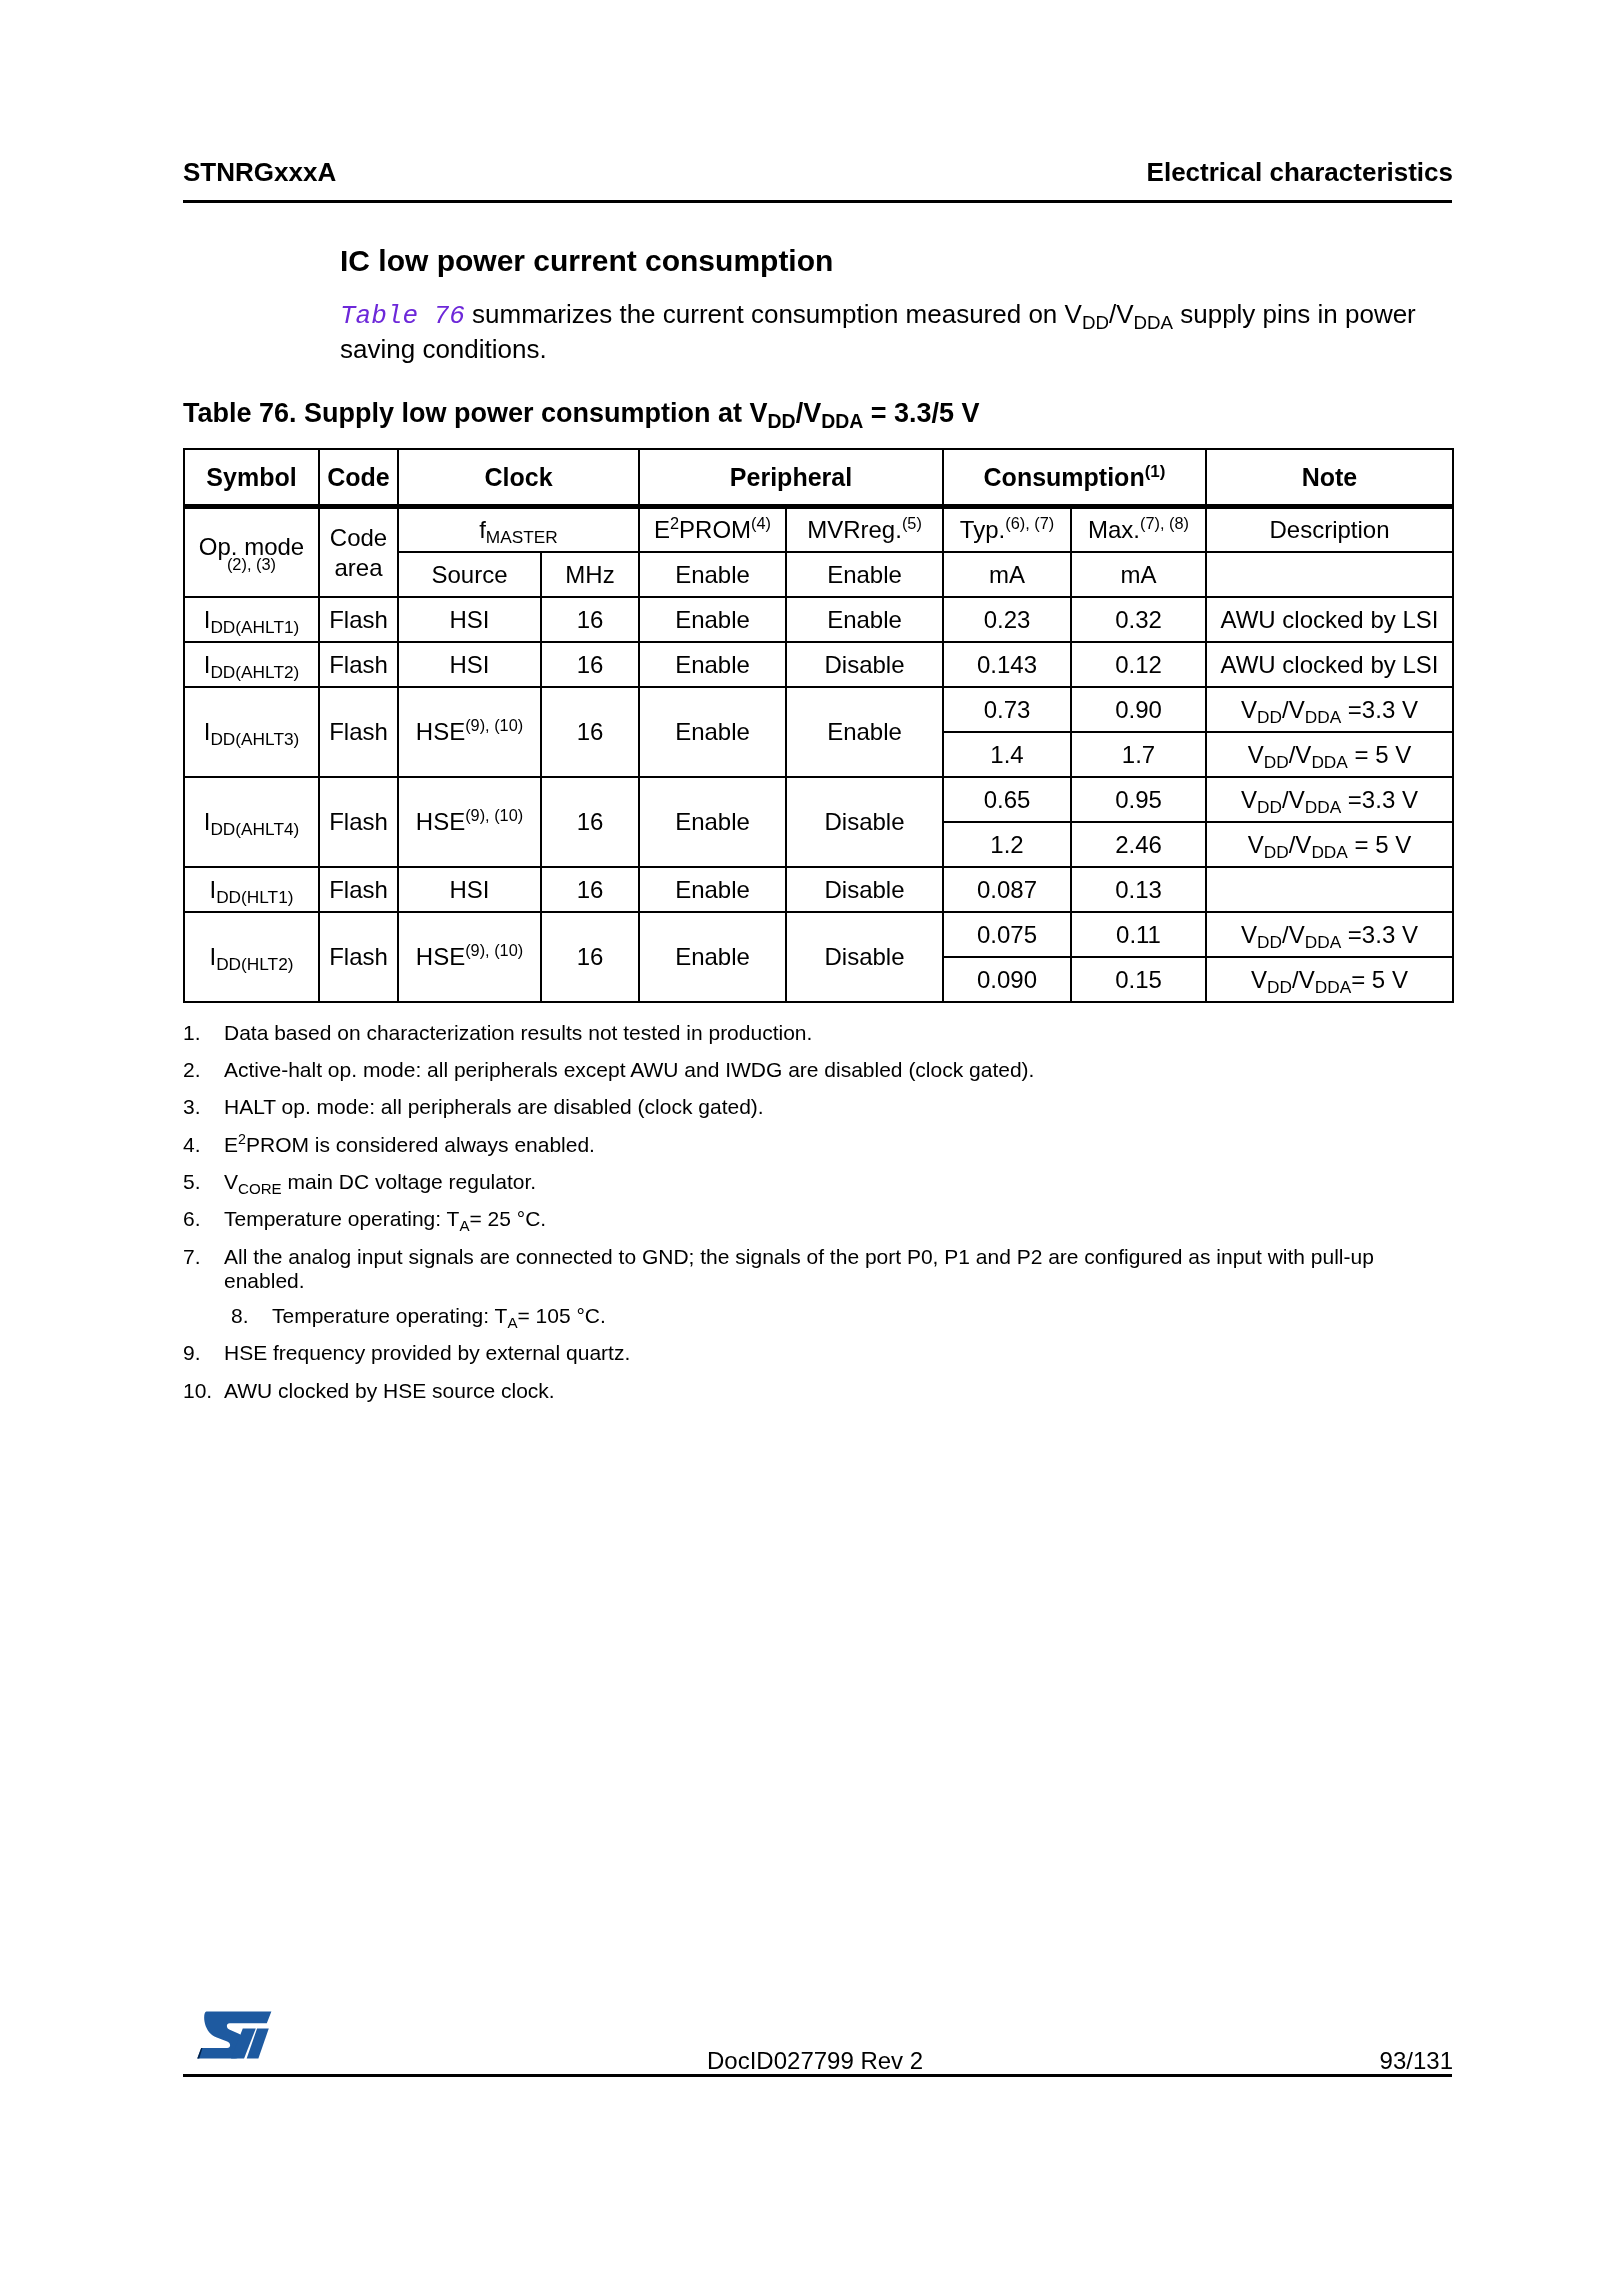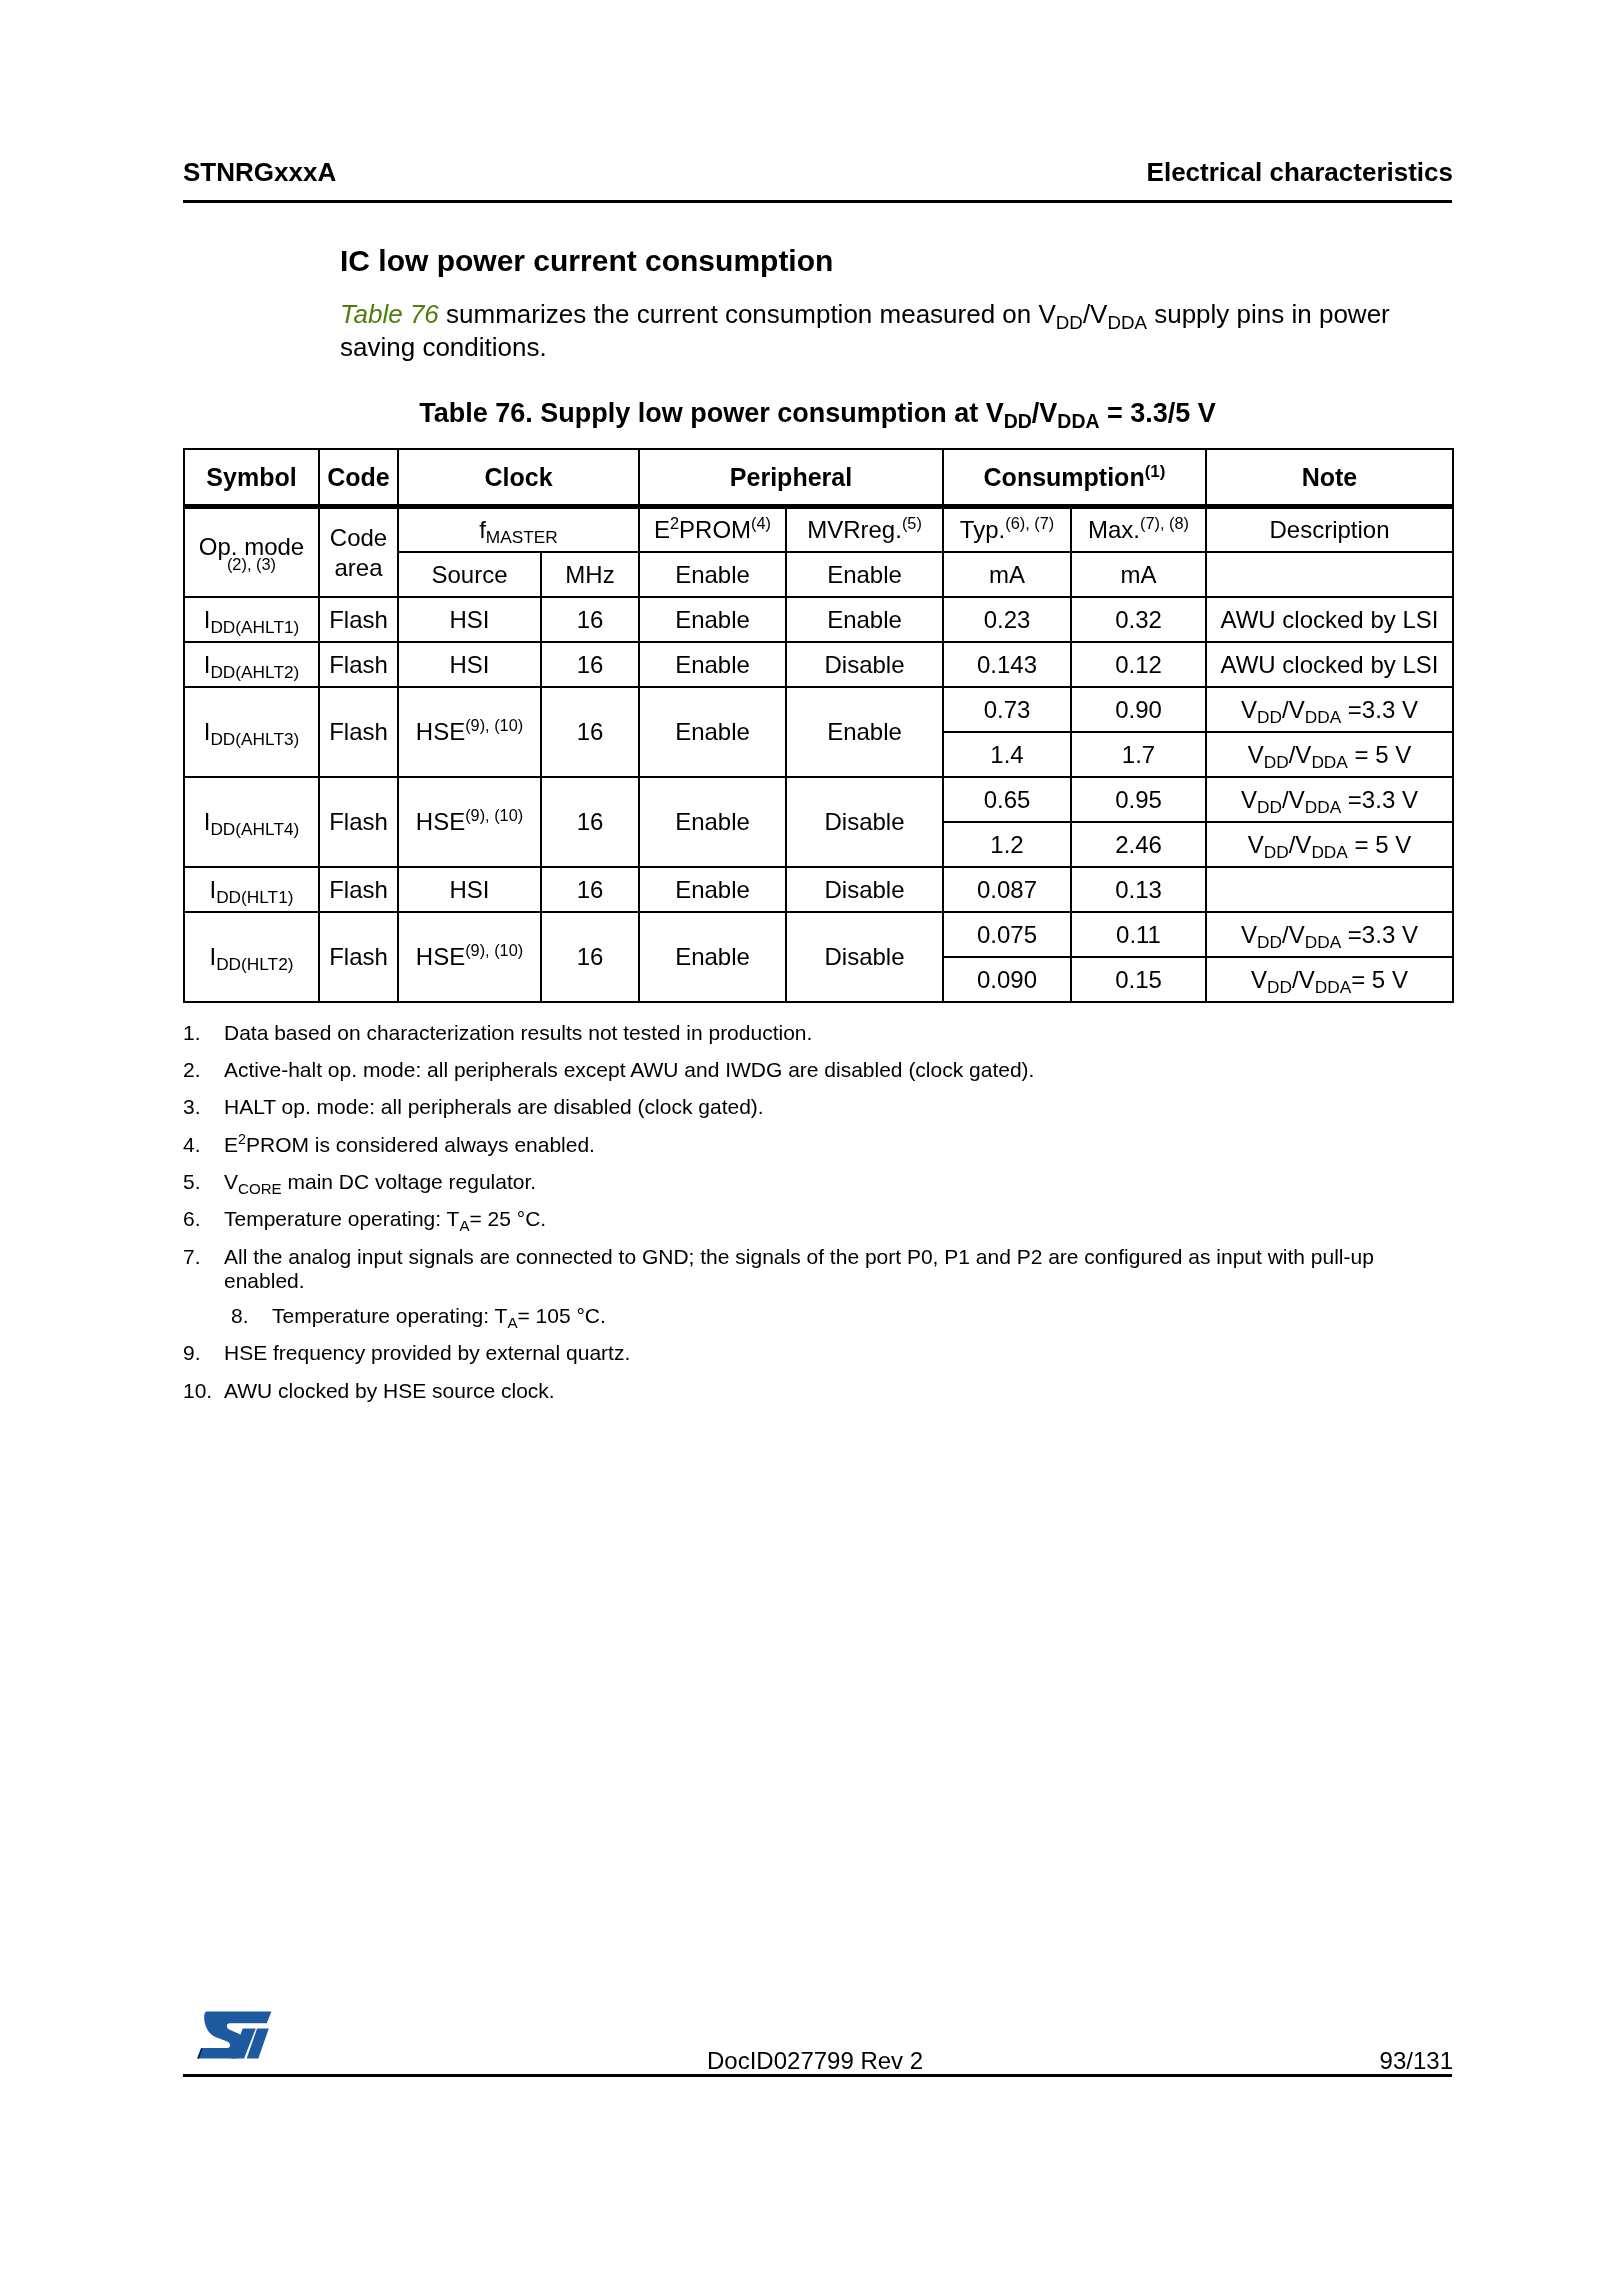--- a/index.html
+++ b/index.html
@@ -5,22 +5,22 @@
   html, body { margin:0; padding:0; background:#ffffff; }
   body { width:1622px; height:2295px; position:relative; overflow:hidden;
          font-family:"Liberation Sans", sans-serif; color:#000; }
   .abs { position:absolute; }
   .hdr { top:157px; font-size:26px; font-weight:bold; }
   .hdr-left { left:183px; }
   .hdr-right { right:169px; }
   .rule { position:absolute; left:183px; width:1269px; height:2.6px; background:#000; }
   .sec-title { left:340px; top:244px; font-size:30px; font-weight:bold; }
   .intro { left:340px; top:298px; width:1112px; font-size:26px; line-height:33px; }
-  .intro .link { color:#4d7c0f; font-style:italic; }
-  .caption { left:183px; width:1269px; top:398px; text-align:center; font-size:27px; font-weight:bold; }
+  .intro .link { color:#6d28d9; font-style:italic;font-family:Liberation Mono, monospace; }
+  .caption { left:183px; width:1269px; top:398px; text-align:left; font-size:27px; font-weight:bold; }
   sub { font-size:0.72em; vertical-align:-0.3em; line-height:0; }
   sup { font-size:0.68em; vertical-align:0.55em; line-height:0; }
 
   table.t { position:absolute; left:183px; top:448px; border-collapse:collapse; table-layout:fixed;
             font-size:24px; }
   table.t td { border:2px solid #000; text-align:center; vertical-align:middle; padding:0 2.6px; white-space:nowrap; }
   table.t tr.head td { font-weight:bold; font-size:25px; height:54px; }
   table.t tr.sub1 td { height:42px; }
   table.t tr.sub2 td { height:43px;margin-top:19px; }
   table.t tr.r td { height:43px; }

